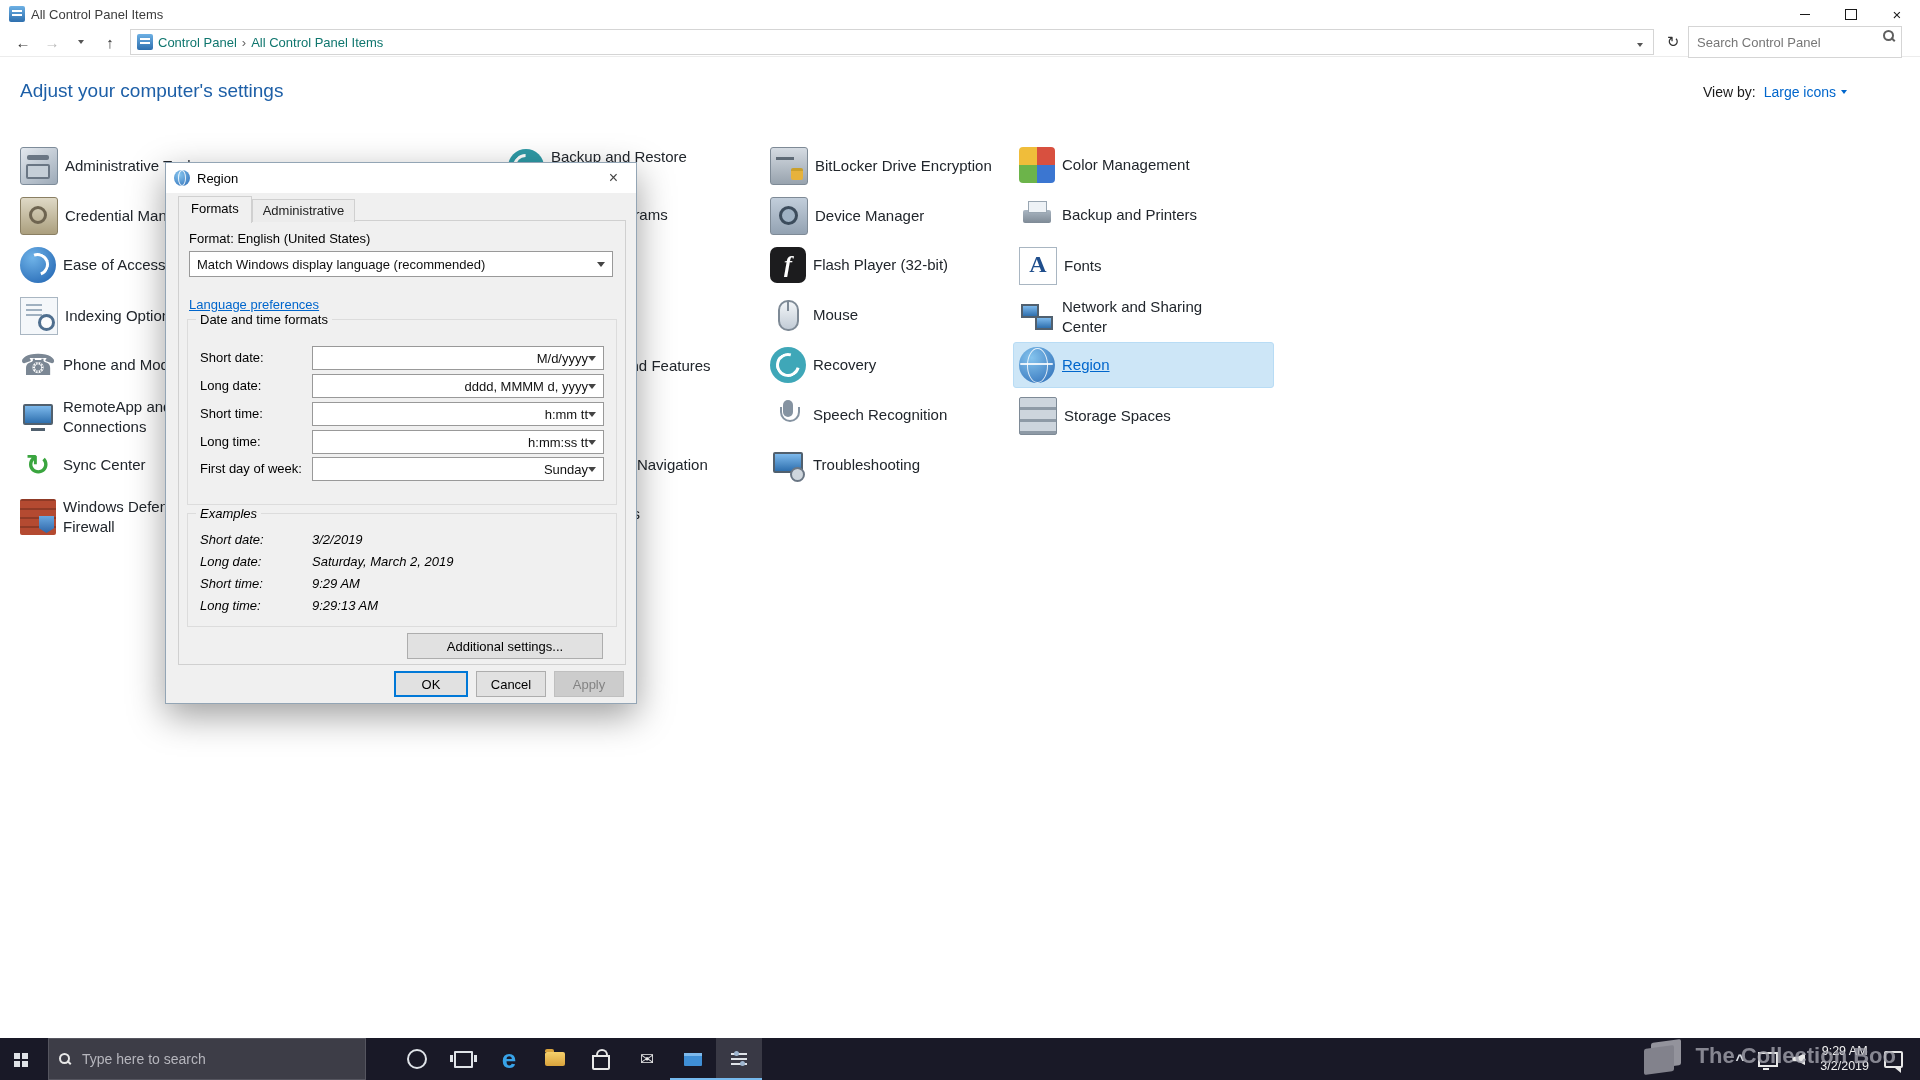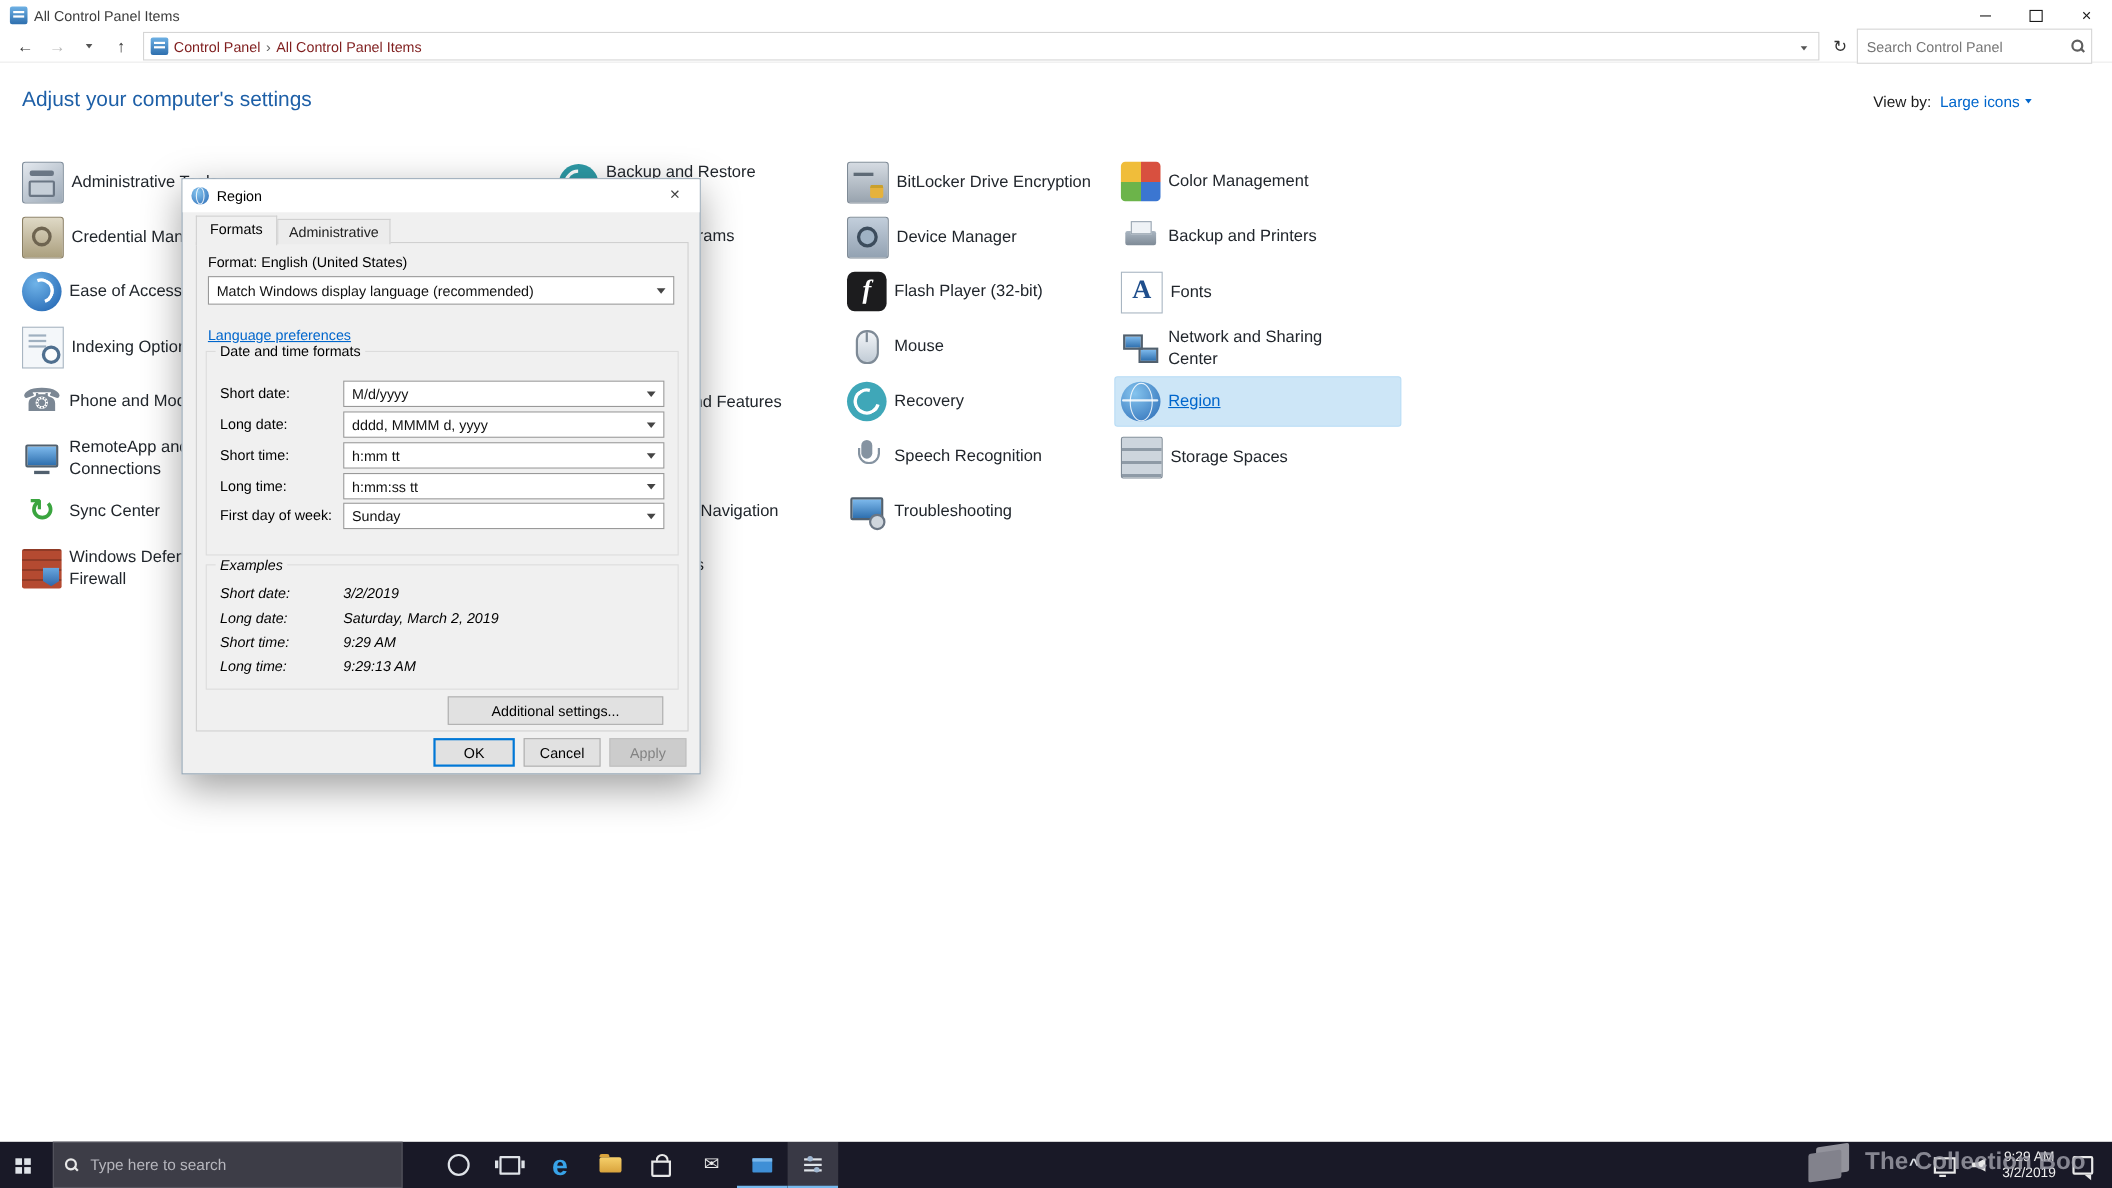--- a/index.html
+++ b/index.html
@@ -17,25 +17,25 @@
   .win-btn{width:46px;height:28px;display:flex;align-items:center;justify-content:center;cursor:pointer;font-size:15px;color:#1a1a1a;}
   .wb-min{width:10px;height:1px;background:#1a1a1a;display:block;}
   .wb-max{width:10px;height:9px;border:1px solid #1a1a1a;display:block;}
 
   .toolbar{height:28px;display:flex;align-items:center;padding:0 10px;gap:3px;border-bottom:1px solid #ececec;background:#fff;}
   .nav-btn{width:26px;height:24px;display:flex;align-items:center;justify-content:center;font-size:15px;color:#333;cursor:pointer;}
   .nav-btn.disabled{color:#b9b9b9;}
   .tri{width:0;height:0;border-left:4px solid transparent;border-right:4px solid transparent;border-top:5px solid #555;display:inline-block;}
   .tri.small{border-left-width:3px;border-right-width:3px;border-top-width:4px;}
   .addr-box{flex:1;height:24px;border:1px solid #d5d5d5;display:flex;align-items:center;background:#fff;margin:0 4px;padding:0 6px;}
-  .crumb{font-size:13px;color:#7f1d1d;padding:0 5px;cursor:pointer;white-space:nowrap;}
+  .crumb{font-size:13px;color:#0f766e;padding:0 5px;cursor:pointer;white-space:nowrap;}
   .crumb-sep{font-size:13px;color:#666;cursor:pointer;}
   .addr-chevron{margin-left:auto;padding:0 4px;cursor:pointer;}
   .refresh-btn{width:24px;height:24px;display:flex;align-items:center;justify-content:center;font-size:15px;color:#333;cursor:pointer;}
-  .search-box{width:200px;height:24px;border:1px solid #d5d5d5;display:flex;align-items:center;background:#fff;margin-right:8px;padding:3px 6px;}
+  .search-box{width:200px;height:24px;border:1px solid #d5d5d5;display:flex;background:#fff;margin-right:8px;padding:3px 6px;}
   .search-box input{flex:1;border:none;outline:none;background:transparent;font-size:13px;color:#222;font-family:inherit;min-width:0;}
   .search-box input::placeholder{color:#767676;}
   .mag{position:relative;width:12px;height:12px;flex:0 0 12px;cursor:pointer;}
   .mag::before{content:"";position:absolute;left:0;top:0;width:7px;height:7px;border:2px solid #5f5f5f;border-radius:50%;}
   .mag::after{content:"";position:absolute;width:2px;height:5px;background:#5f5f5f;transform:rotate(-45deg);right:1px;bottom:0;}
 
   
   .page-header{position:absolute;left:20px;top:80px;font-size:19px;color:#1d5fa7;}
   .view-by{position:absolute;left:1703px;top:84px;display:flex;align-items:center;gap:8px;font-size:14px;}
   .view-by .vb-label{color:#1a1a1a;}
@@ -123,21 +123,21 @@
   .combo .combo-text{flex:1;padding-left:7px;font-size:13px;color:#111;white-space:nowrap;overflow:hidden;}
   .combo .tri{margin-right:7px;border-top-color:#444;}
   .combo.main{position:absolute;left:10px;top:30px;width:424px;height:26px;}
   .lang-link{position:absolute;left:10px;top:76px;color:#0066cc;text-decoration:underline;cursor:pointer;}
   .group{position:absolute;border:1px solid #dcdcdc;}
   .group-title{position:absolute;top:-8px;left:8px;background:#f0f0f0;padding:0 4px;color:#000;}
   .g1{left:8px;top:98px;width:428px;height:184px;}
   .g2{left:8px;top:292px;width:428px;height:112px;font-style:italic;}
   .form-row{position:absolute;left:0;right:0;height:24px;}
   .frm-label{position:absolute;left:12px;line-height:24px;color:#000;}
-  .combo.small{position:absolute;left:124px;top:0;width:292px;height:24px;}
+  .combo.small{position:absolute;left:124px;top:0;width:292px;height:24px;text-align:right;}
   .ex-row{position:absolute;left:0;right:0;height:18px;}
   .ex-label{position:absolute;left:12px;color:#000;}
   .ex-value{position:absolute;left:124px;color:#000;}
   .dlg-btn{position:absolute;height:26px;background:#e1e1e1;border:1px solid #adadad;font-size:13px;color:#000;
     display:flex;align-items:center;justify-content:center;cursor:pointer;box-sizing:border-box;font-family:inherit;}
   .btn-additional{left:228px;top:412px;width:196px;}
   .btn-ok{left:228px;top:508px;width:74px;border:2px solid #0078d7;}
   .btn-cancel{left:310px;top:508px;width:70px;}
   .btn-apply{left:388px;top:508px;width:70px;background:#cccccc;border-color:#bfbfbf;color:#838383;cursor:default;}
 

